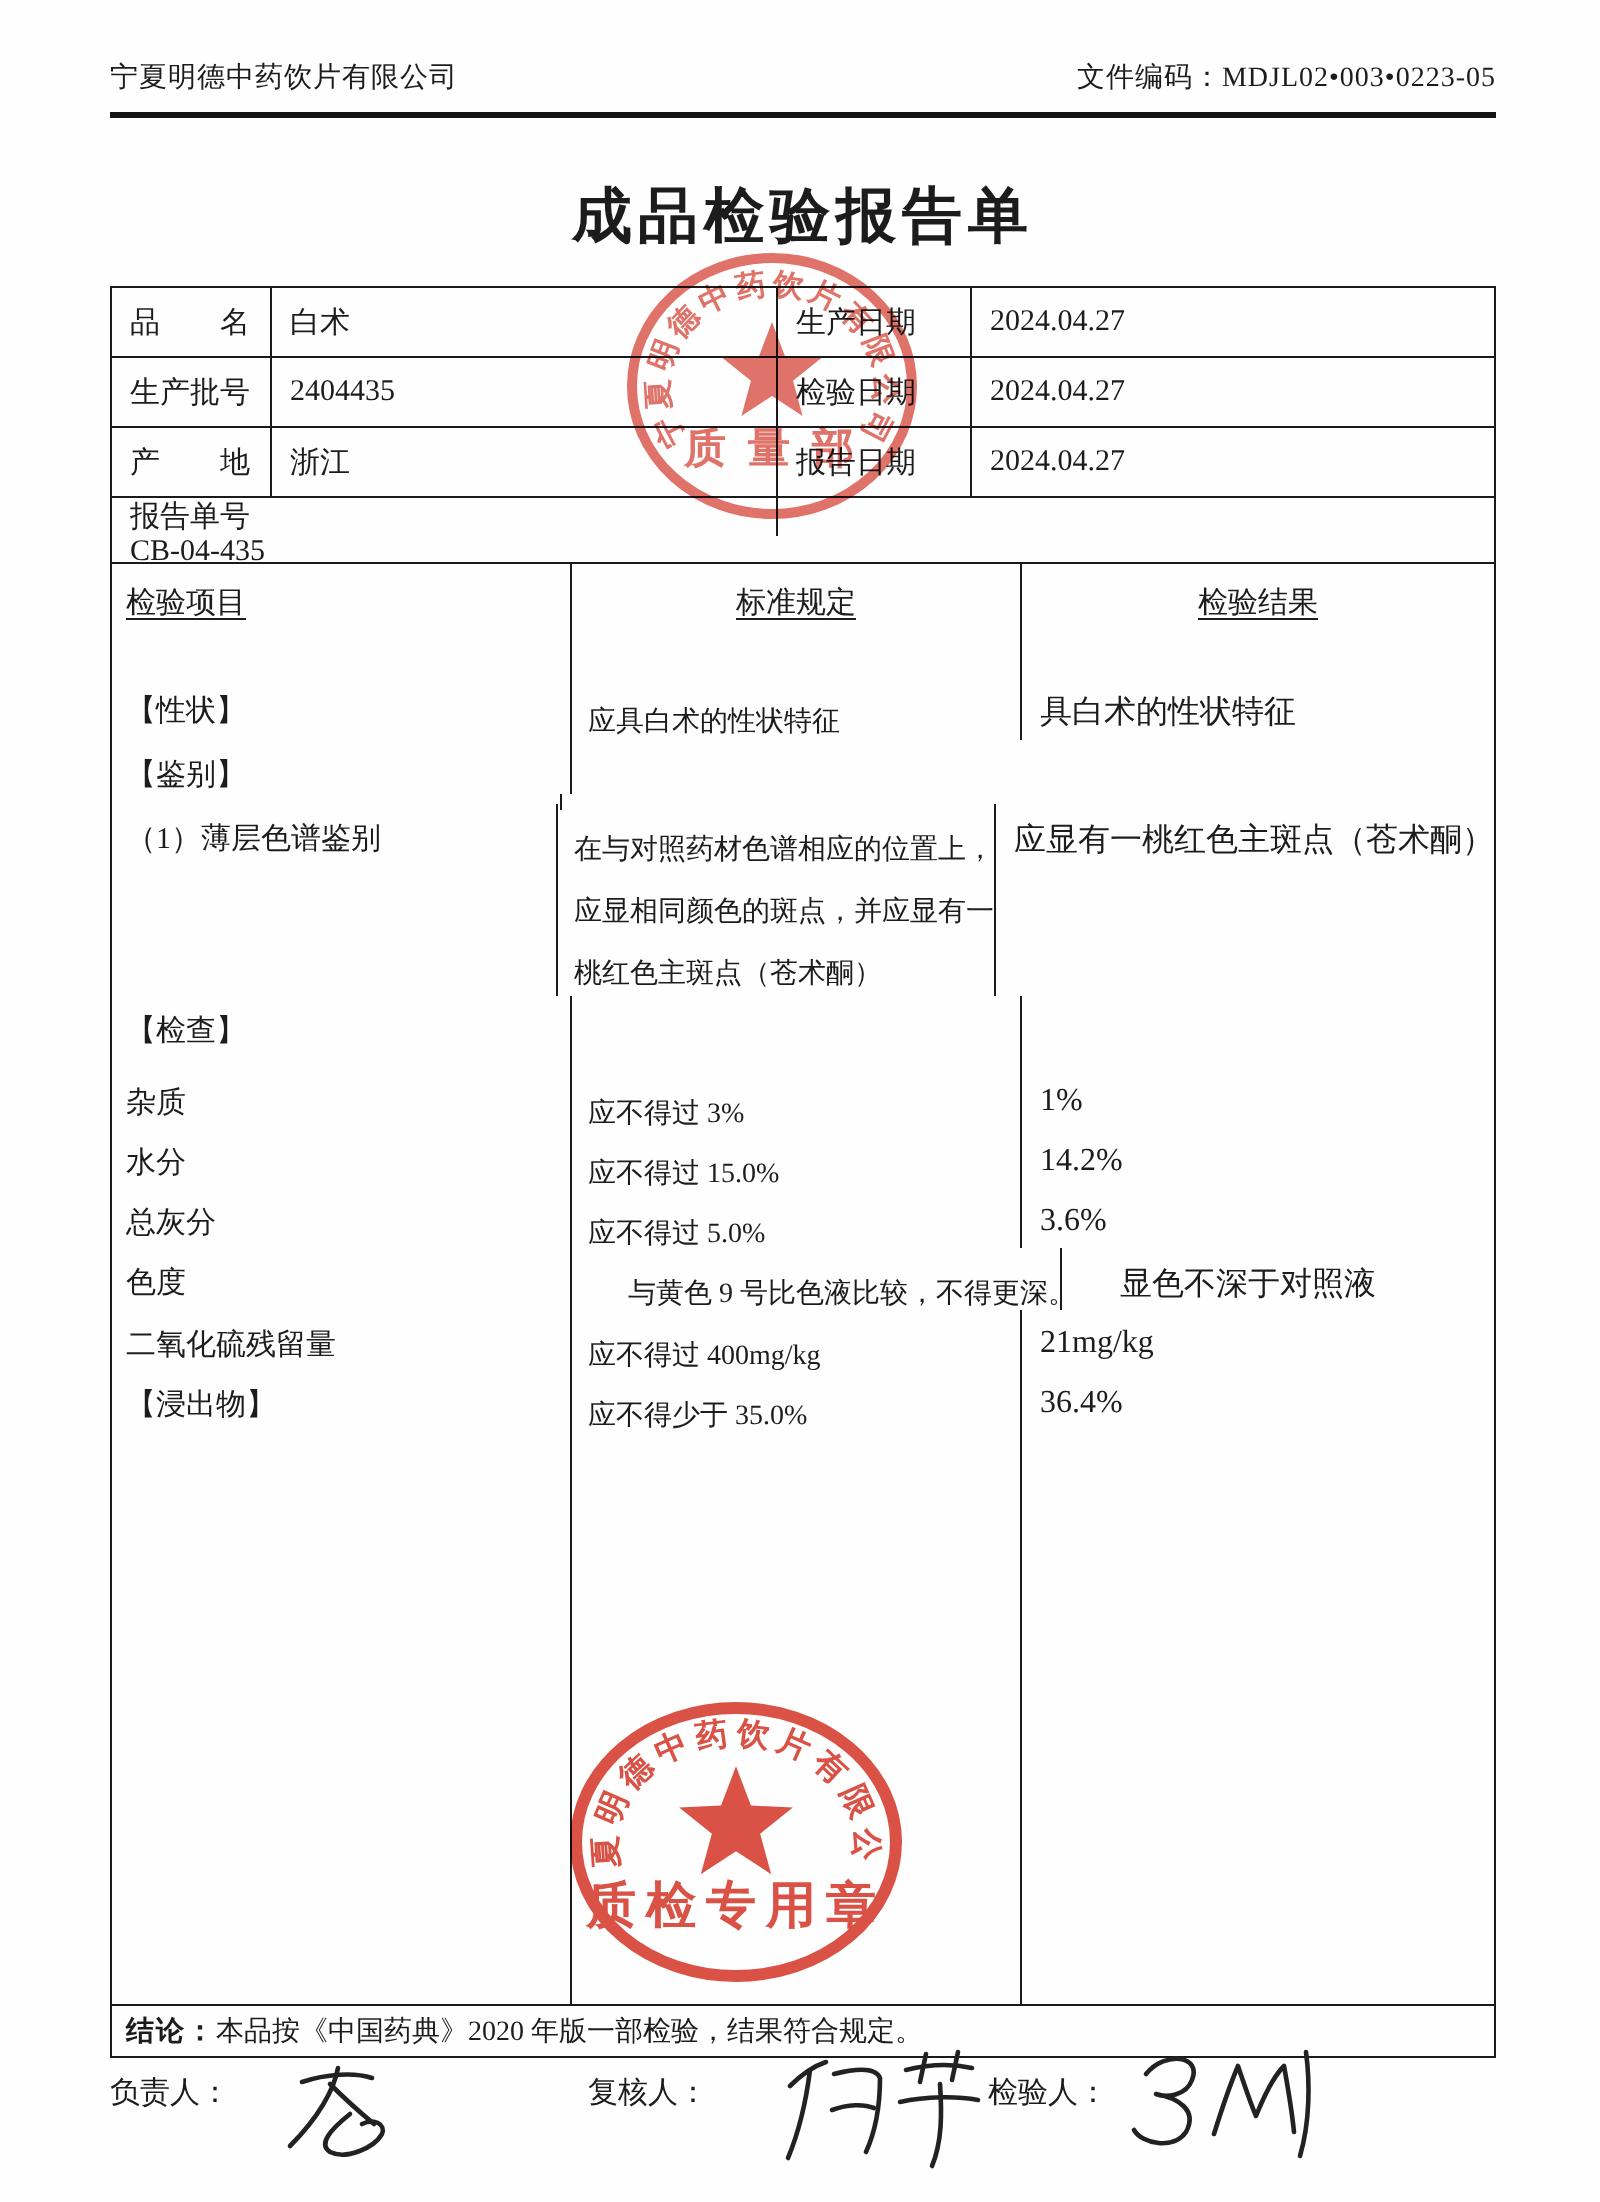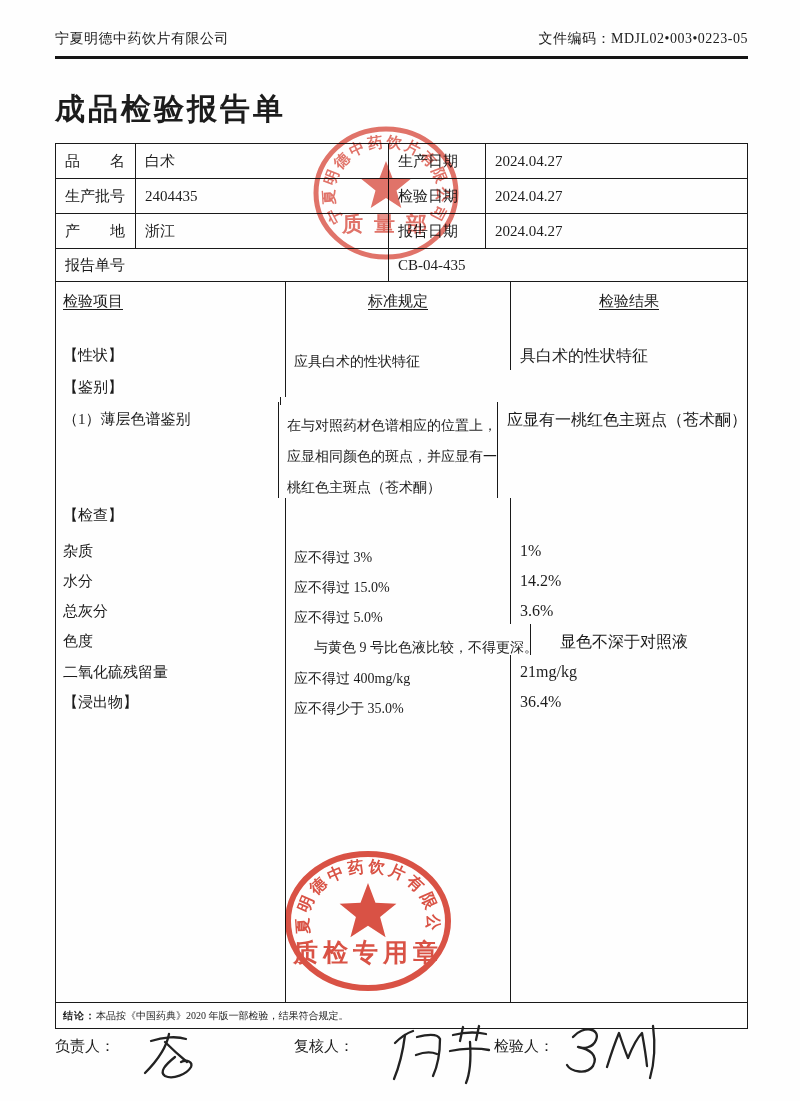--- a/index.html
+++ b/index.html
@@ -3,43 +3,43 @@
 <meta charset="utf-8">
 <style>
   html,body{margin:0;padding:0;}
   body{
     width:800px;height:1101px;position:relative;background:#fefefe;overflow:hidden;
     font-family:"Liberation Serif","DejaVu Serif",serif;color:#1c1c1c;
   }
   .page{position:absolute;left:55px;top:0;width:693px;}
   .hdr{display:flex;justify-content:space-between;align-items:flex-end;padding-top:30px;font-size:14px;letter-spacing:.5px;}
   .hdr-rule{height:3px;background:#151515;margin-top:8px;}
-  .title{text-align:left;font-size:30px;font-weight:bold;letter-spacing:3px;margin-top:30px;height:40px;line-height:40px;}
+  .title{text-align:center;font-size:30px;font-weight:bold;letter-spacing:3px;margin-top:30px;height:40px;line-height:40px;}
   .doc-table{margin-top:14px;border:1.6px solid #1a1a1a;}
   .irow{display:flex;border-bottom:1.4px solid #1a1a1a;}
   .irow:last-of-type{}
   .icell{box-sizing:border-box;display:flex;align-items:center;font-size:15px;padding-left:9px;white-space:pre;}
   .b-r{border-right:1.4px solid #1a1a1a;}
-  .h34{height:34px;justify-content:space-between;} .h32{height:32px;}
+  .h34{height:34px;justify-content:space-between;} .h32{height:32px;flex-direction:column;}
   .w-lab{width:80px;} .w-val{width:253px;} .w-lab2{width:97px;} .w-val2{flex:1;}
   .w-rep{width:333px;} .w-repv{flex:1;}
   
   .spec-head{display:flex;height:56px;}
   .spec-head .cell{box-sizing:border-box;padding-top:10px;font-size:15px;}
   .spec-row{display:flex;}
   .cell{box-sizing:border-box;}
   .c-item{width:230px;border-right:1.4px solid #1a1a1a;padding:8px 20px 0 7px;font-size:15px;white-space:nowrap;}
   .c-spec{width:225px;border-right:1.4px solid #1a1a1a;padding:8px 0 0 8px;font-size:14px;line-height:31px;white-space:nowrap;}
   .c-result{flex:1;padding:8px 0 0 9px;font-size:16px;white-space:nowrap;}
   .spec-head .c-item{padding-top:10px;}
   .spec-head .c-spec,.spec-head .c-result{text-align:center;padding-left:0;line-height:normal;font-size:15px;}
   .spec-head u{text-underline-offset:3px;}
   .c-spec > div{height:31px;line-height:31px;}
   
-  .concl{border-top:1.4px solid #1a1a1a;height:26px;display:flex;align-items:center;font-size:10px;padding-left:7px;box-sizing:border-box;white-space:pre;text-align:center;}
+  .concl{border-top:1.4px solid #1a1a1a;height:26px;display:flex;align-items:center;font-size:14px;padding-left:7px;box-sizing:border-box;white-space:pre;text-align:center;}
   .concl b{letter-spacing:1px;}
   
   .signers{position:relative;height:76px;font-size:15px;}
   .slabel{position:absolute;top:8px;white-space:pre;}
   .sig{position:absolute;}
   .sig path{fill:none;stroke:#222;stroke-width:2.3;stroke-linecap:round;stroke-linejoin:round;}
   
   .stamp{position:absolute;pointer-events:none;mix-blend-mode:multiply;}
   .stamp text{font-family:"Liberation Serif","DejaVu Serif",serif;font-weight:bold;}
 </style>

